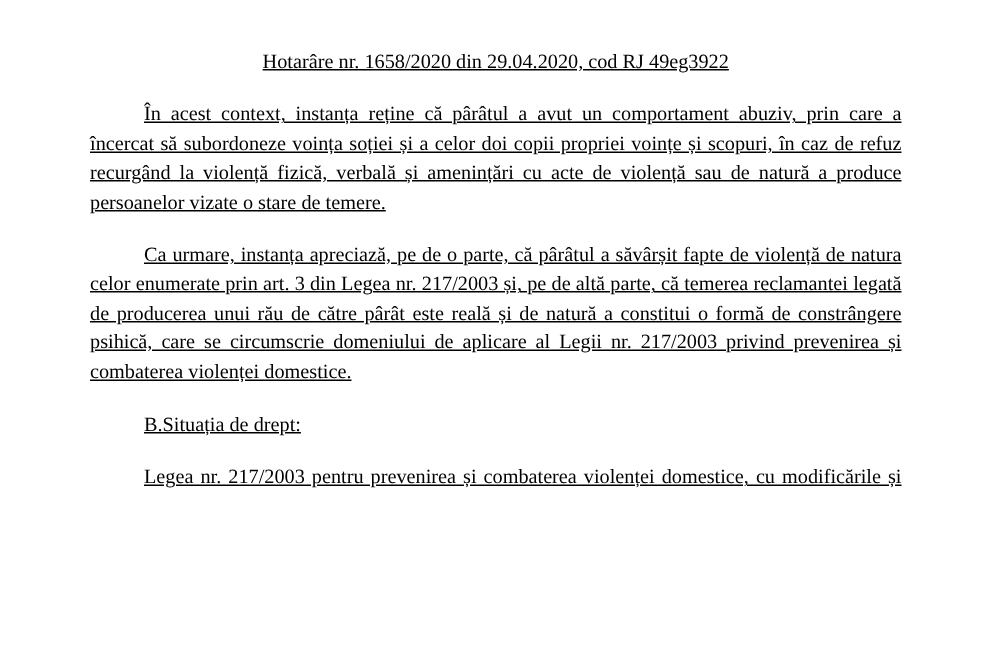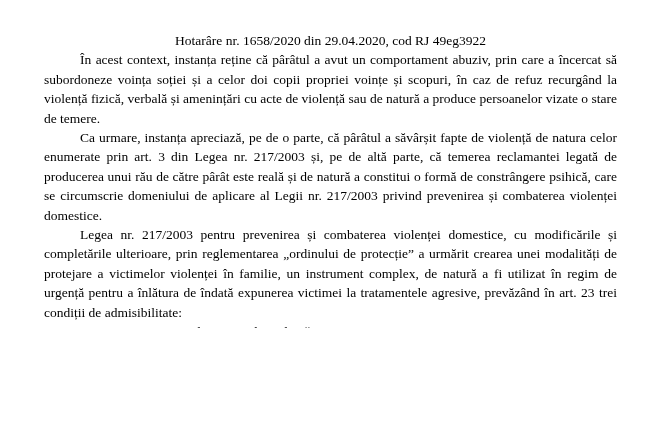--- a/index.html
+++ b/index.html
@@ -11,40 +11,42 @@
     position: relative;
     width: 661px;
     height: 328px;
     background: #ffffff;
     color: #000000;
     font-family: "Liberation Serif", "DejaVu Serif", serif;
     font-size: 13.5px;
     line-height: 19.4px;
     padding: 31px 44px 0 44px;
     overflow: hidden;
+    text-decoration: underline;
   }
   .doc-header {
     text-align: center;
   }
   .doc-title, .doc-url {
     display: block;
     white-space: nowrap;
   }
   .doc-body p {
-    margin: 0;
+    margin: 16px;
     text-align: justify;
     text-indent: 36px;
   }
 </style>
 </head>
 <body>
 
 <div class="page">
   <div class="doc-header">
     <span class="doc-title">Hotarâre nr. 1658/2020 din 29.04.2020, cod RJ 49eg3922</span>
   </div>
   <div class="doc-body">
     <p>În acest context, instanța reține că pârâtul a avut un comportament abuziv, prin care a încercat să subordoneze voința soției și a celor doi copii propriei voințe și scopuri, în caz de refuz recurgând la violență fizică, verbală și amenințări cu acte de violență sau de natură a produce persoanelor vizate o stare de temere.</p>
     <p>Ca urmare, instanța apreciază, pe de o parte, că pârâtul a săvârșit fapte de violență de natura celor enumerate prin art. 3 din Legea nr. 217/2003 și, pe de altă parte, că temerea reclamantei legată de producerea unui rău de către pârât este reală și de natură a constitui o formă de constrângere psihică, care se circumscrie domeniului de aplicare al Legii nr. 217/2003 privind prevenirea și combaterea violenței domestice.</p>
+    <p>B.Situația de drept:</p>
     <p>Legea nr. 217/2003 pentru prevenirea și combaterea violenței domestice, cu modificările și completările ulterioare, prin reglementarea „ordinului de protecție” a urmărit crearea unei modalități de protejare a victimelor violenței în familie, un instrument complex, de natură a fi utilizat în regim de urgență pentru a înlătura de îndată expunerea victimei la tratamentele agresive, prevăzând în art. 23 trei condiții de admisibilitate:</p>
     <p>□Constatarea personal unui act de violență;</p>
   </div>
 </div>
 
 </body></html>

